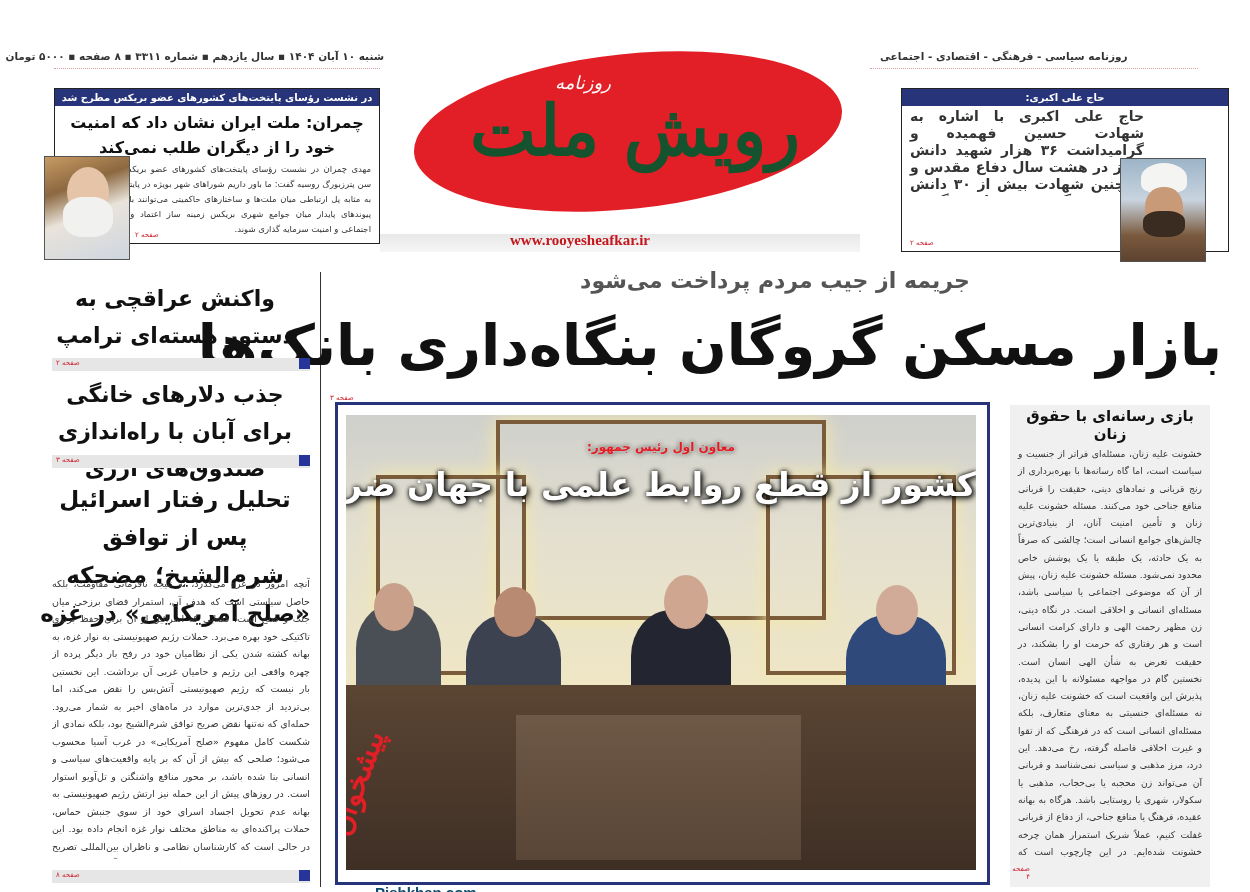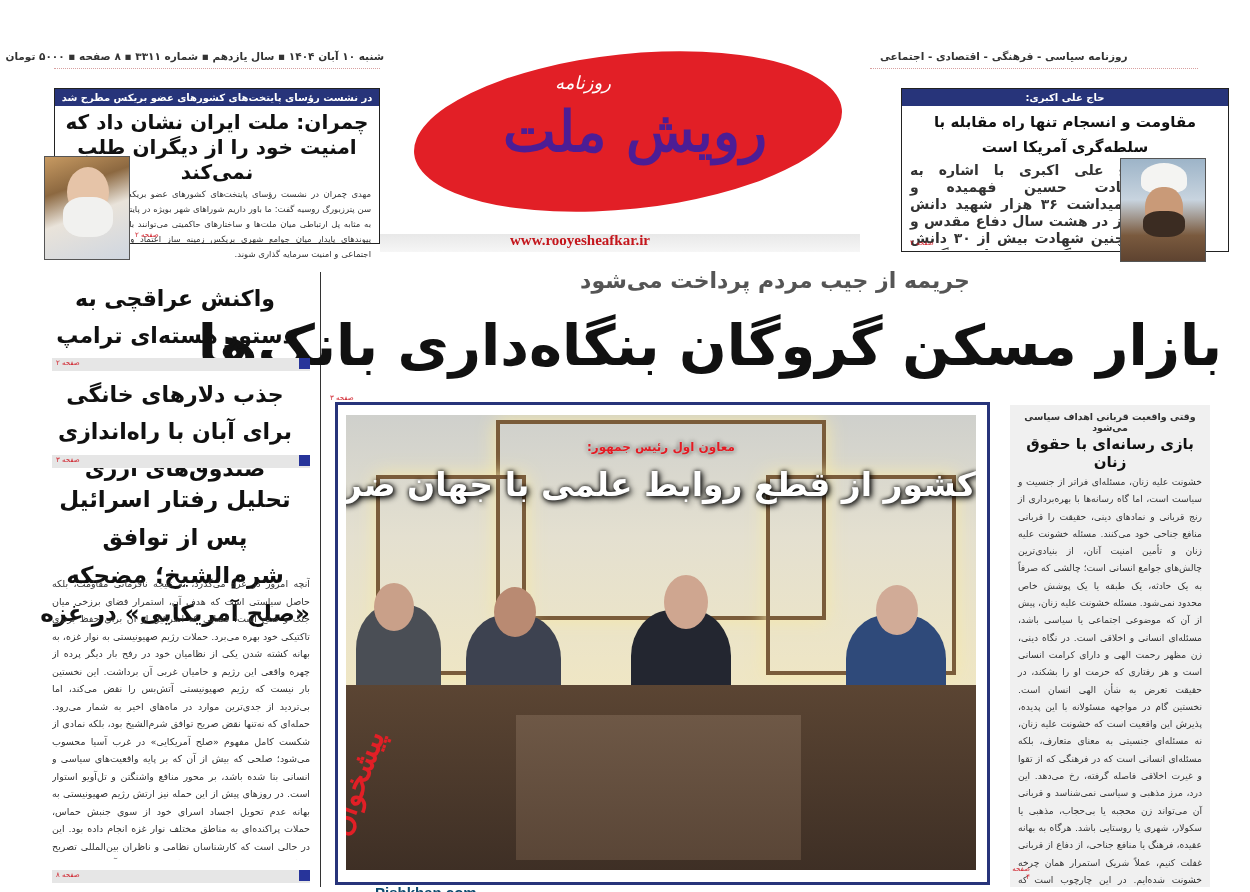--- a/index.html
+++ b/index.html
@@ -18,21 +18,21 @@
   .teaser { position: absolute; border: 1.5px solid #222; background: #fff; }
   .teaser-bar { background: #27347a; color: #fff; font-size: 10px; font-weight: bold; text-align: center; height: 17px; line-height: 17px; }
   .teaser-title { font-weight: bold; font-size: 17px; text-align: center; line-height: 24px; padding: 4px 6px 0; color: #111; }
   .teaser-body { font-size: 9px; line-height: 15.5px; color: #333; text-align: justify; padding: 2px 8px; }
   .page-ref { color: #d0202a; font-size: 7px; }
   .photo { position: absolute; border: 1.5px solid #555; overflow: hidden; }
 
   
   .logo-wrap { position: absolute; left: 405px; top: 46px; width: 450px; height: 200px; }
   .logo-oval { position: absolute; left: 8px; top: 8px; width: 430px; height: 155px; background: #e21f26; border-radius: 50%; transform: rotate(-6deg); }
-  .logo-text { position: absolute; left: 40px; top: 20px; width: 380px; text-align: center; color: #4c1d95; font-family: "DejaVu Serif", serif; font-size: 56px; font-weight: bold; line-height: 130px; letter-spacing: -2px; }
+  .logo-text { position: absolute; left: 40px; top: 20px; width: 380px; text-align: center; color: #14532d; font-family: "DejaVu Serif", serif; font-size: 70px; font-weight: bold; line-height: 130px; letter-spacing: -2px; }
   .logo-small { position: absolute; left: 150px; top: 26px; color: #fff; font-size: 18px; font-family: "DejaVu Serif", serif; font-style: italic; }
   .url-bar { position: absolute; left: 380px; top: 234px; width: 480px; height: 18px; background: linear-gradient(to bottom, #e8e8e8, #f6f6f6); }
   .url { position: absolute; left: 510px; top: 232px; font-family: "Liberation Serif", serif; font-size: 15px; font-weight: bold; color: #c4161c; direction: ltr; }
 
   
   .kicker { position: absolute; left: 330px; width: 890px; top: 268px; text-align: center; font-size: 22px; font-weight: bold; color: #555; }
   .headline { position: absolute; left: 322px; width: 900px; top: 306px; text-align: right; font-size: 56px; font-weight: 900; color: #111; letter-spacing: -1px; line-height: 80px; white-space: nowrap; }
 
   .col-divider { position: absolute; left: 320px; top: 272px; width: 1px; height: 615px; background: #333; }
 
@@ -60,42 +60,41 @@
 </head>
 <body>
 
 <div class="topline topline-left">شنبه ۱۰ آبان ۱۴۰۴ ▪ سال یازدهم ▪ شماره ۳۳۱۱ ▪ ۸ صفحه ▪ ۵۰۰۰ تومان</div>
 <div class="dotted" style="left:54px;width:326px;"></div>
 <div class="topline topline-right">روزنامه سیاسی - فرهنگی - اقتصادی - اجتماعی</div>
 <div class="dotted" style="left:870px;width:328px;"></div>
 
 <div class="teaser" style="left:54px;top:88px;width:326px;height:156px;">
   <div class="teaser-bar">در نشست رؤسای پایتخت‌های کشورهای عضو بریکس مطرح شد</div>
-  <div class="teaser-title" style="font-size:20px;line-height:25px;">چمران: ملت ایران نشان داد که امنیت خود را از دیگران طلب نمی‌کند</div>
+  <div class="teaser-title" style="font-size:16px;line-height:25px;">چمران: ملت ایران نشان داد که امنیت خود را از دیگران طلب نمی‌کند</div>
   <div class="teaser-body" style="margin-left:46px;font-size:8.5px;line-height:15px;height:90px;overflow:hidden;">
     <span>مهدی چمران در نشست رؤسای پایتخت‌های کشورهای عضو بریکس در سن پترزبورگ روسیه گفت: ما باور داریم شوراهای شهر بویژه در پایتخت‌ها به مثابه پل ارتباطی میان ملت‌ها و ساختارهای حاکمیتی می‌توانند با ایجاد پیوندهای پایدار میان جوامع شهری بریکس زمینه ساز اعتماد و ثبات اجتماعی و امنیت سرمایه گذاری شوند.</span>
   </div>
   <span class="page-ref abs" style="left:80px;bottom:4px;">صفحه ۲</span>
 </div>
 <div class="photo" style="left:44px;top:156px;width:86px;height:104px;background:linear-gradient(160deg,#c79a62 0%,#8c6840 30%,#e9e3da 55%,#cfd6e0 100%);">
   <div class="abs" style="left:22px;top:10px;width:42px;height:50px;border-radius:50%;background:#e6c4a8;"></div>
   <div class="abs" style="left:18px;top:40px;width:50px;height:40px;border-radius:40%;background:#f1f1ef;"></div>
 </div>
 
 <div class="logo-wrap">
   <div class="logo-oval"></div>
   <div class="logo-small">روزنامه</div>
   <div class="logo-text">رویش ملت</div>
 </div>
 <div class="url-bar"></div>
 <div class="url">www.rooyesheafkar.ir</div>
 
 <div class="teaser" style="left:870px;top:88px;width:328px;height:164px;margin-left:31px;">
   <div class="teaser-bar">حاج علی اکبری:</div>
-  <div class="teaser-title" style="font-size:15px;line-height:25px;">مقاومت و انسجام تنها راه مقابله با سلطه‌گری آمریکا است</div>
   <div class="teaser-body" style="margin-right:76px;font-size:14px;line-height:17px;height:90px;overflow:hidden;font-weight:bold;">
     <span>حاج علی اکبری با اشاره به شهادت حسین فهمیده و گرامیداشت ۳۶ هزار شهید دانش آموز در هشت سال دفاع مقدس و همچنین شهادت بیش از ۳۰ دانش آموز در جنگ ۱۲ روزه اخیر، گفت: امیدواریم دانش آموزان با حضور در بسیج دانش آموزی و اتحادیه انجمن‌ها با همکلاسی‌های خود سبب برافراشته شدن بیش از گذشته پرچم کشورمان در میادین مختلف شوند.</span>
   </div>
   <span class="page-ref abs" style="left:8px;bottom:4px;">صفحه ۲</span>
 </div>
 <div class="photo" style="left:1120px;top:158px;width:86px;height:104px;background:linear-gradient(180deg,#9db4c8 0%,#c8d4df 40%,#7a5a3e 75%,#5e4330 100%);">
   <div class="abs" style="left:20px;top:4px;width:46px;height:30px;border-radius:50% 50% 30% 30%;background:#f4f4f2;"></div>
   <div class="abs" style="left:24px;top:28px;width:38px;height:44px;border-radius:45%;background:#c99a78;"></div>
   <div class="abs" style="left:22px;top:52px;width:42px;height:26px;border-radius:40%;background:#3b2c22;"></div>
 </div>
@@ -145,19 +144,18 @@
   <div class="abs" style="left:0;top:270px;width:100%;height:185px;background:linear-gradient(180deg,#5b4533 0%,#3e2f25 100%);"></div>
   <div class="abs" style="left:170px;top:300px;width:285px;height:145px;background:linear-gradient(180deg,#6e5846,#5a4637);"></div>
 
   <div class="photo-kicker">معاون اول رئیس جمهور:</div>
   <div class="photo-title">کشور از قطع روابط علمی با جهان ضرر می‌کند</div>
   <div class="pishkhan-fa">پیشخوان</div>
 </div>
 <div class="pishkhan">Pishkhan.com</div>
 
 <div class="rcol">
-  <div class="rcol-kicker">وقتی واقعیت قربانی اهداف سیاسی می‌شود</div>
   <div class="rcol-title">بازی رسانه‌ای با حقوق زنان</div>
   <div class="rcol-body" style="height:415px;overflow:hidden;">
     <span>خشونت علیه زنان، مسئله‌ای فراتر از جنسیت و سیاست است، اما گاه رسانه‌ها با بهره‌برداری از رنج قربانی و نمادهای دینی، حقیقت را قربانی منافع جناحی خود می‌کنند. مسئله خشونت علیه زنان و تأمین امنیت آنان، از بنیادی‌ترین چالش‌های جوامع انسانی است؛ چالشی که صرفاً به یک حادثه، یک طبقه یا یک پوشش خاص محدود نمی‌شود. مسئله خشونت علیه زنان، پیش از آن که موضوعی اجتماعی یا سیاسی باشد، مسئله‌ای انسانی و اخلاقی است. در نگاه دینی، زن مظهر رحمت الهی و دارای کرامت انسانی است و هر رفتاری که حرمت او را بشکند، در حقیقت تعرض به شأن الهی انسان است. نخستین گام در مواجهه مسئولانه با این پدیده، پذیرش این واقعیت است که خشونت علیه زنان، نه مسئله‌ای جنسیتی به معنای متعارف، بلکه مسئله‌ای انسانی است که در فرهنگی که از تقوا و غیرت اخلاقی فاصله گرفته، رخ می‌دهد. این درد، مرز مذهبی و سیاسی نمی‌شناسد و قربانی آن می‌تواند زن محجبه یا بی‌حجاب، مذهبی یا سکولار، شهری یا روستایی باشد. هرگاه به بهانه عقیده، فرهنگ یا منافع جناحی، از دفاع از قربانی غفلت کنیم، عملاً شریک استمرار همان چرخه خشونت شده‌ایم. در این چارچوب است که پرداخت رسانه‌ای و فرهنگی به پرونده‌هایی چون تجاوز یا آزار جنسی، باید با نهایت احتیاط، احترام و بی‌طرفی صورت گیرد.</span>
   </div>
   <span class="page-ref abs" style="right:180px;bottom:6px;">صفحه ۴</span>
 </div>
 
 </body></html>

